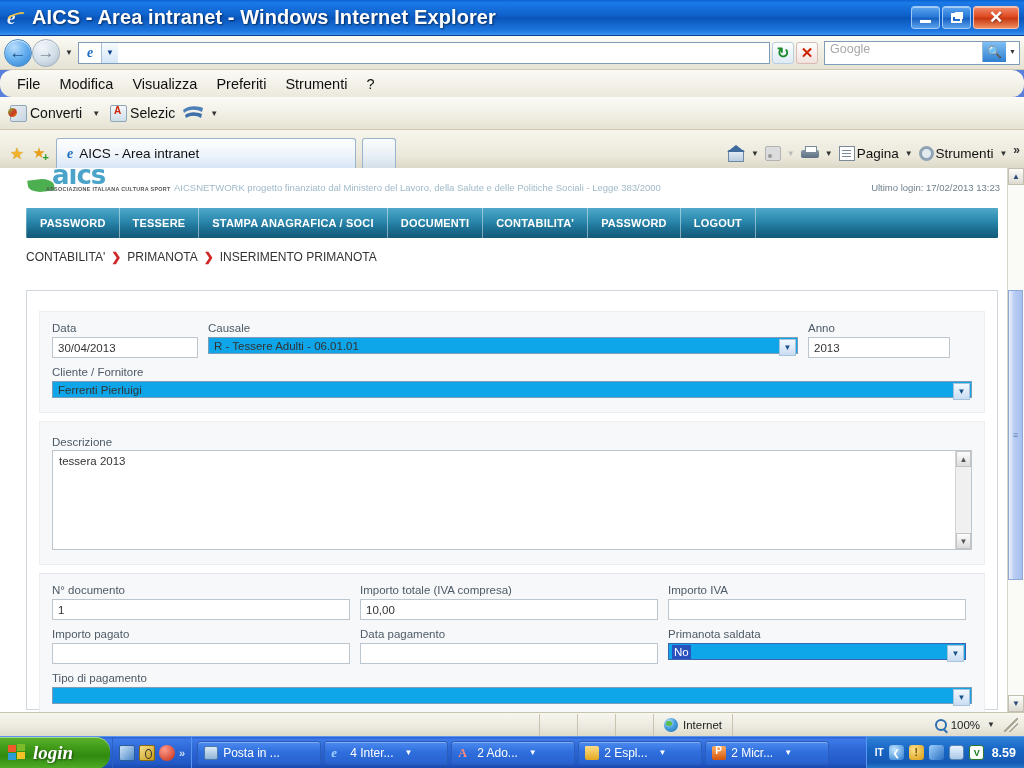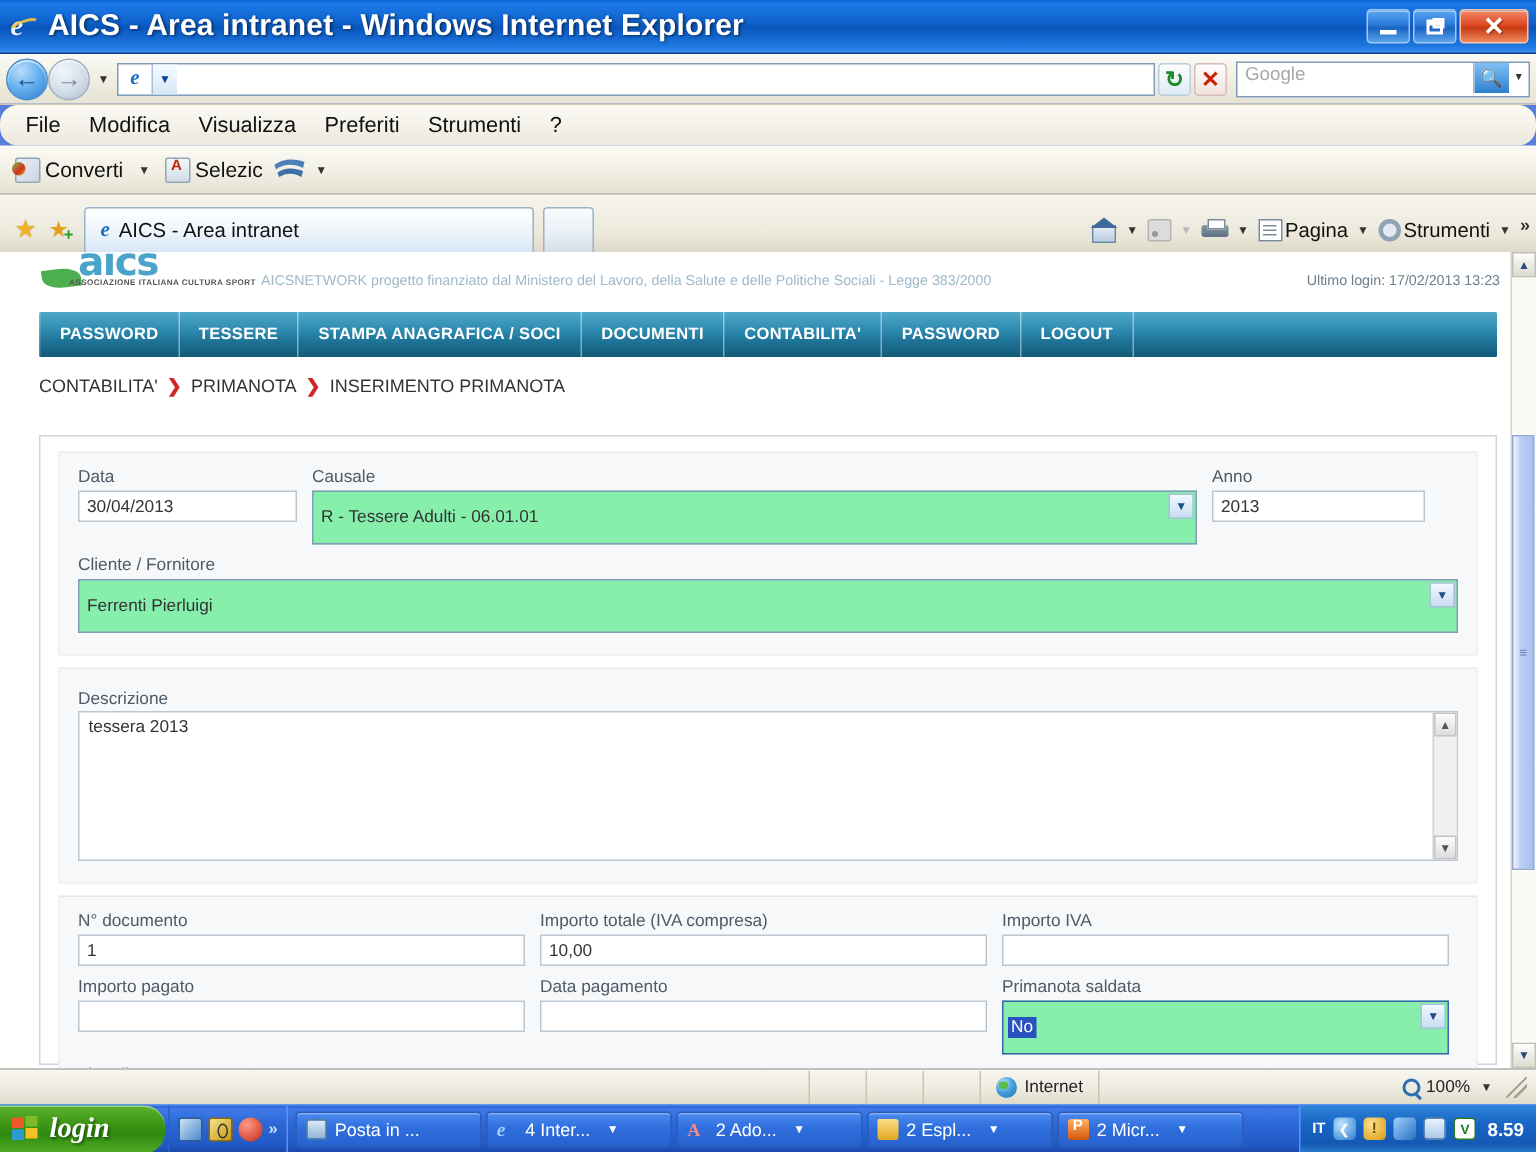--- a/index.html
+++ b/index.html
@@ -243,34 +243,34 @@
     margin: 12px 0 0 26px; font-size: 12px; color: #333;
     display: flex; align-items: center; gap: 6px; white-space: nowrap;
   }
   .breadcrumb .sep { color: #d02626; font-weight: bold; font-size: 12px; }
 
   .formwrap {
     margin: 26px 26px 0 26px; border: 1px solid #cfd6dd; background: #fff;
     height: 420px; position: relative;
   }
   .panel {
-    margin: 10px 12px 0 12px; background: #f7f8fa; border: 1px solid #eceff2;
+    margin: 20px 12px 0 12px; background: #f7f8fa; border: 1px solid #eceff2;
     padding: 10px 12px 14px 12px;
   }
   .panel.sep { border-top: 1px solid #e2e6ea; }
   .row { display: flex; gap: 10px; }
   .fld { display: flex; flex-direction: column; }
   .lbl { font-size: 11.5px; color: #4d5a66; margin-bottom: 3px; }
   .inp {
     height: 21px; background: #fff; border: 1px solid #bcc6d0;
     font-size: 11.5px; color: #333; padding: 2px 5px; line-height: 17px;
     white-space: nowrap; overflow: hidden;
   }
   .sel {
-    height: 36px; background: #86efac; border: 1px solid #7f9db9;
+    height: 17px; background: #0ea5e9; border: 1px solid #7f9db9;
     font-size: 11.5px; color: #333; display: flex; align-items: center;
     padding-left: 5px; position: relative;
   }
   .sel .arrow {
     position: absolute; right: 1px; top: 1px; width: 17px; height: 17px;
     background: linear-gradient(180deg,#f2f8fe,#c9ddf2); border: 1px solid #a8c2da;
     display: flex; align-items: center; justify-content: center; font-size: 8px; color: #1a4e86;
   }
   .sel.focused {
     border: 1px solid #3a63b0;

